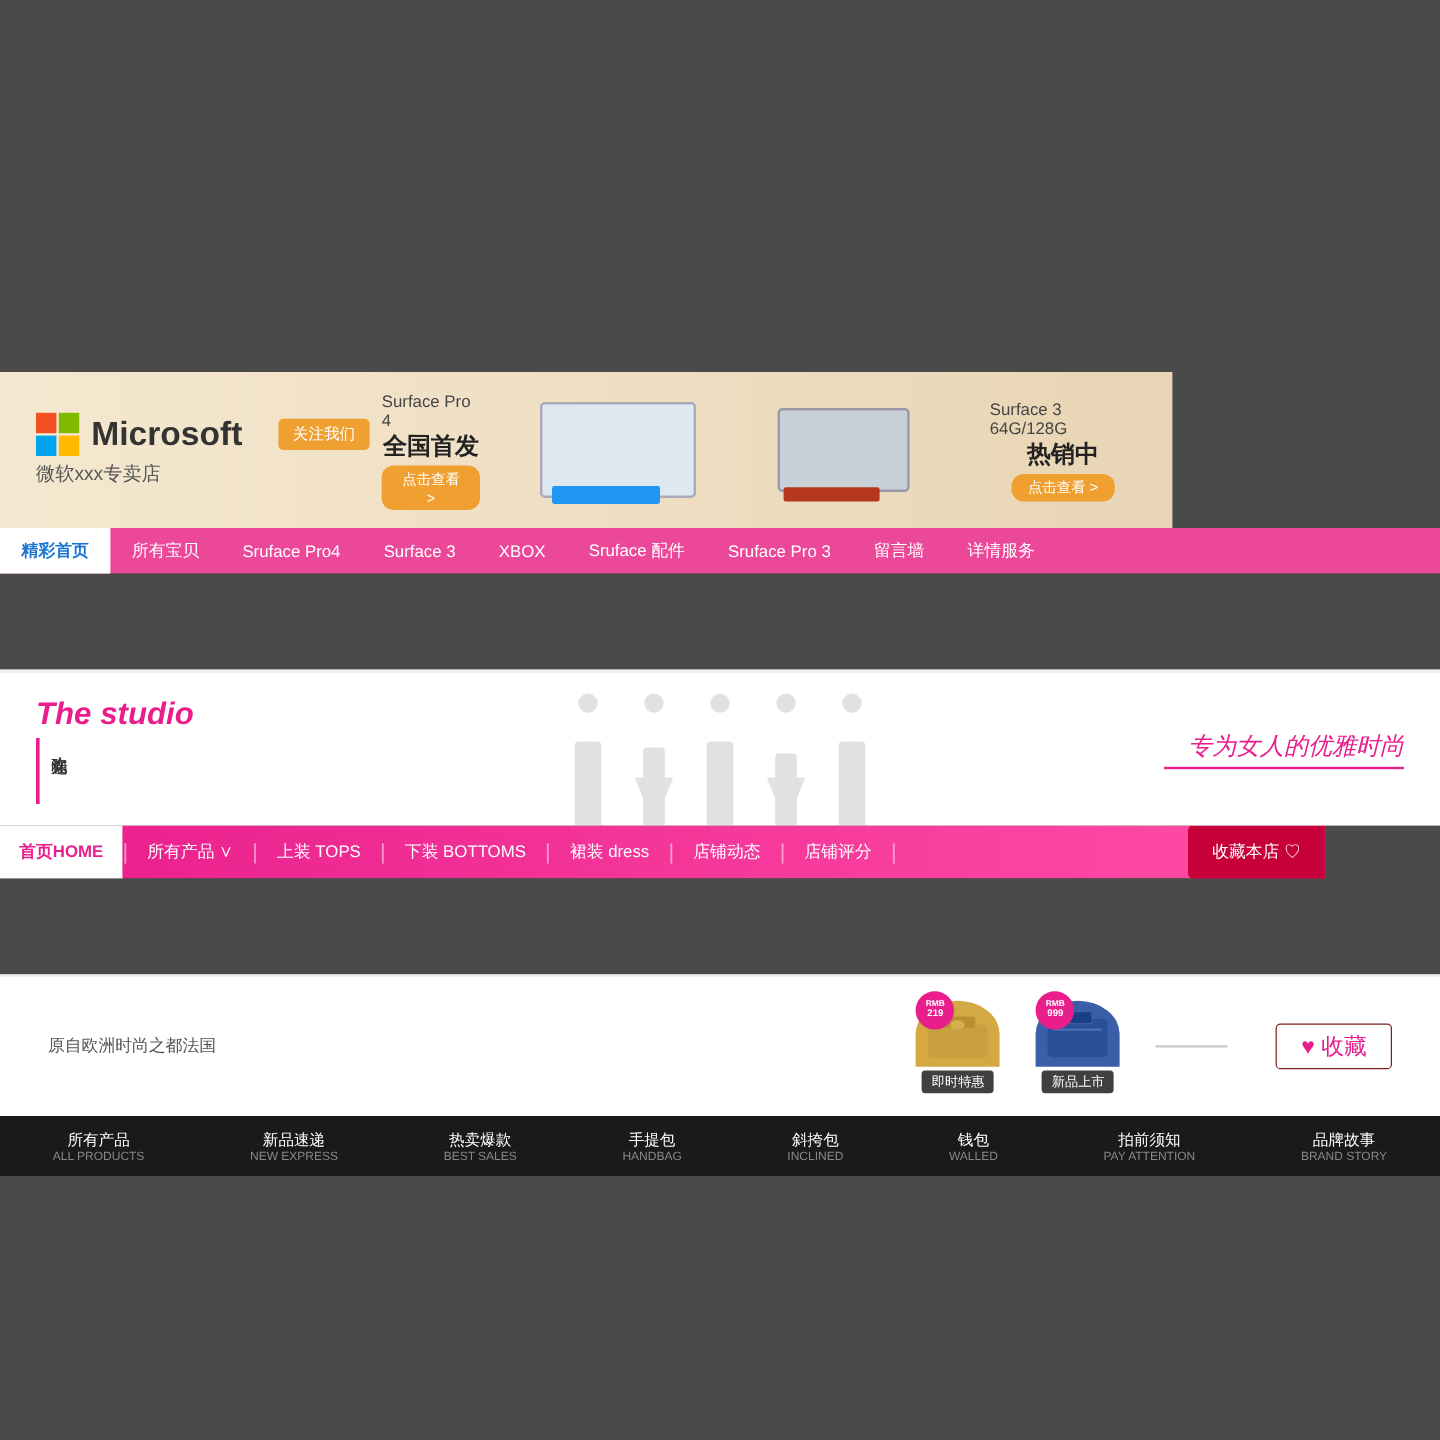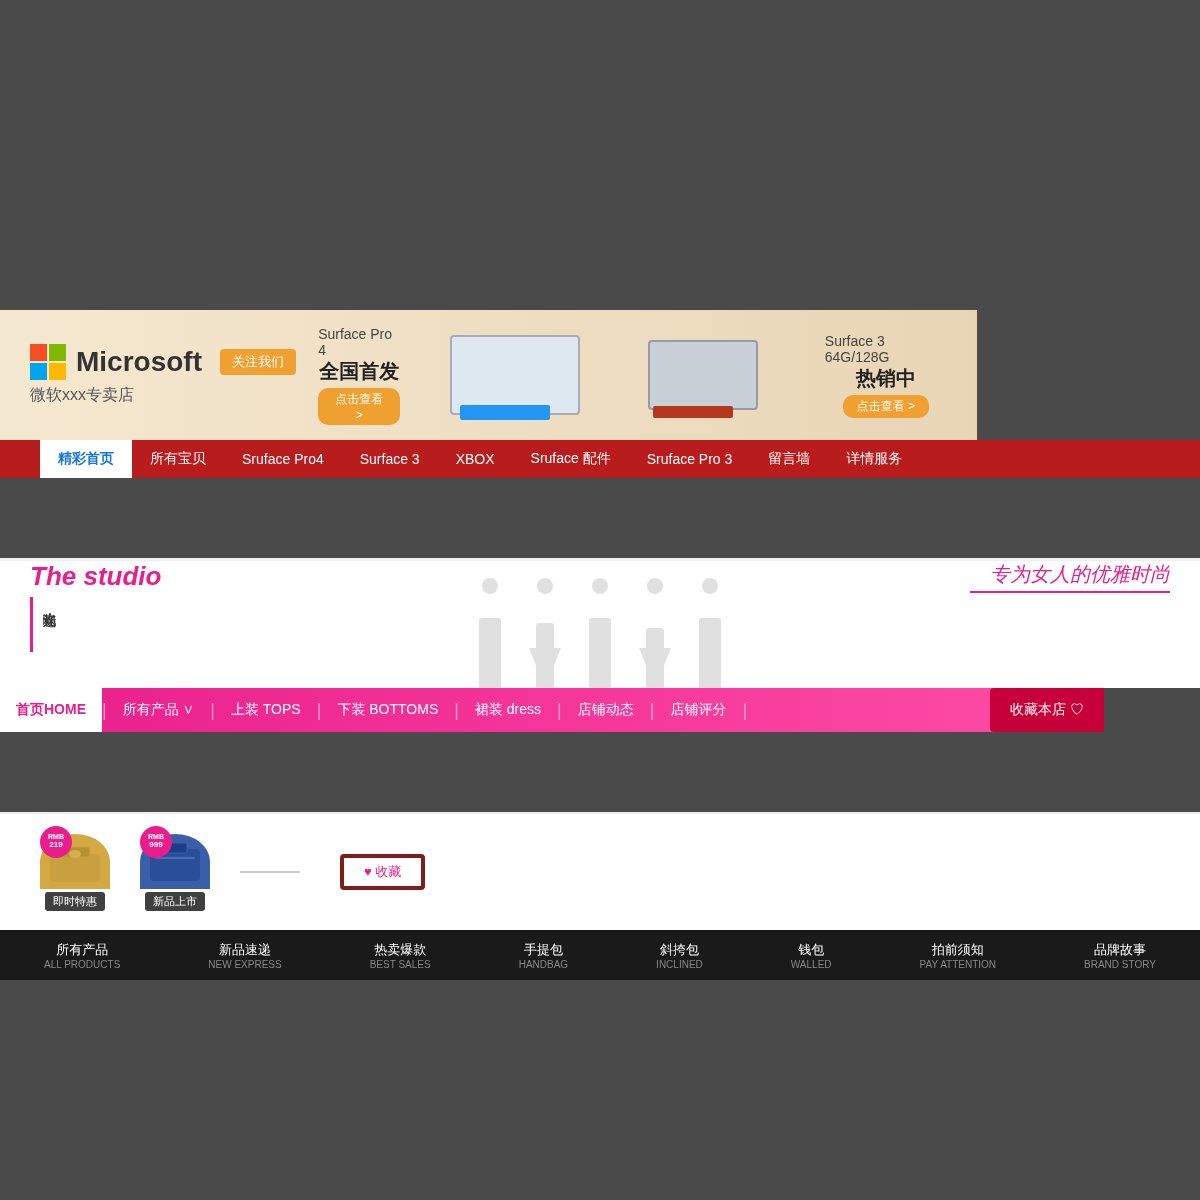--- a/index.html
+++ b/index.html
@@ -52,21 +52,21 @@
       font-family: 'Segoe UI', Arial, sans-serif;
     }
     .ms-follow-btn {
       background: #f0a030;
       color: white;
       border: none;
       border-radius: 4px;
       padding: 4px 12px;
       font-size: 13px;
       cursor: pointer;
-      margin-left: 8px;
+      margin-left: 20px;
     }
     .ms-store-text {
       font-size: 16px;
       color: #555;
       margin-top: 5px;
     }
     .ms-products {
       display: flex;
       gap: 40px;
       margin-left: auto;
@@ -138,24 +138,23 @@
       border-radius: 2px;
       position: absolute;
       bottom: 2px;
       left: 20px;
     }
 
     
     .ms-nav {
       width: 1200px;
       height: 38px;
-      background: #b91c1c;
+      background: #ec4899;
       display: flex;
       align-items: flex-end;
-      padding-left: 40px;
     }
     .ms-nav-item {
       color: white;
       font-size: 14px;
       padding: 0 18px;
       height: 38px;
       display: flex;
       align-items: center;
       cursor: pointer;
       white-space: nowrap;
@@ -172,20 +171,21 @@
       height: 80px;
       background: #4a4a4a;
     }
 
     
     .fashion-banner {
       width: 1200px;
       height: 130px;
       background: white;
       display: flex;
+      align-items: center;
       padding: 0 30px;
       border-top: 3px solid #f0f0f0;
       position: relative;
       overflow: hidden;
     }
     .fashion-left {
       width: 280px;
       flex-shrink: 0;
     }
     .studio-title {
@@ -379,25 +379,25 @@
       margin-top: 3px;
     }
     .shop-right {
       display: flex;
       flex-direction: column;
       align-items: center;
       gap: 8px;
     }
     .collect-btn {
       background: white;
-      border: 4px solid #7f1d1d;
+      border: 1px solid #7f1d1d;
       color: #e91e8c;
       padding: 5px 20px;
       border-radius: 4px;
-      font-size: 13px;
+      font-size: 19px;
       cursor: pointer;
       display: flex;
       align-items: center;
       gap: 4px;
     }
     
     .bottom-nav {
       width: 1200px;
       height: 50px;
       background: #1a1a1a;
@@ -541,20 +541,23 @@
   <div class="fn-item">店铺评分</div>
   <div class="fn-divider">|</div>
   <div class="fn-item fn-collect">
     <span>收藏本店 ♡</span>
   </div>
 </nav>
 
 <div class="dark-mid2"></div>
 
 <div class="shop-section">
+  <div class="shop-left">
+    <div class="shop-tagline">原自欧洲时尚之都法国</div>
+  </div>
 
   <div class="shop-products flex-row" style="gap:30px; margin-right:40px;">
 
     <div class="product-card">
       <div class="price-badge">
         <span style="font-size:7px;">RMB</span>
         <span>219</span>
       </div>
       <div class="product-img">
 

